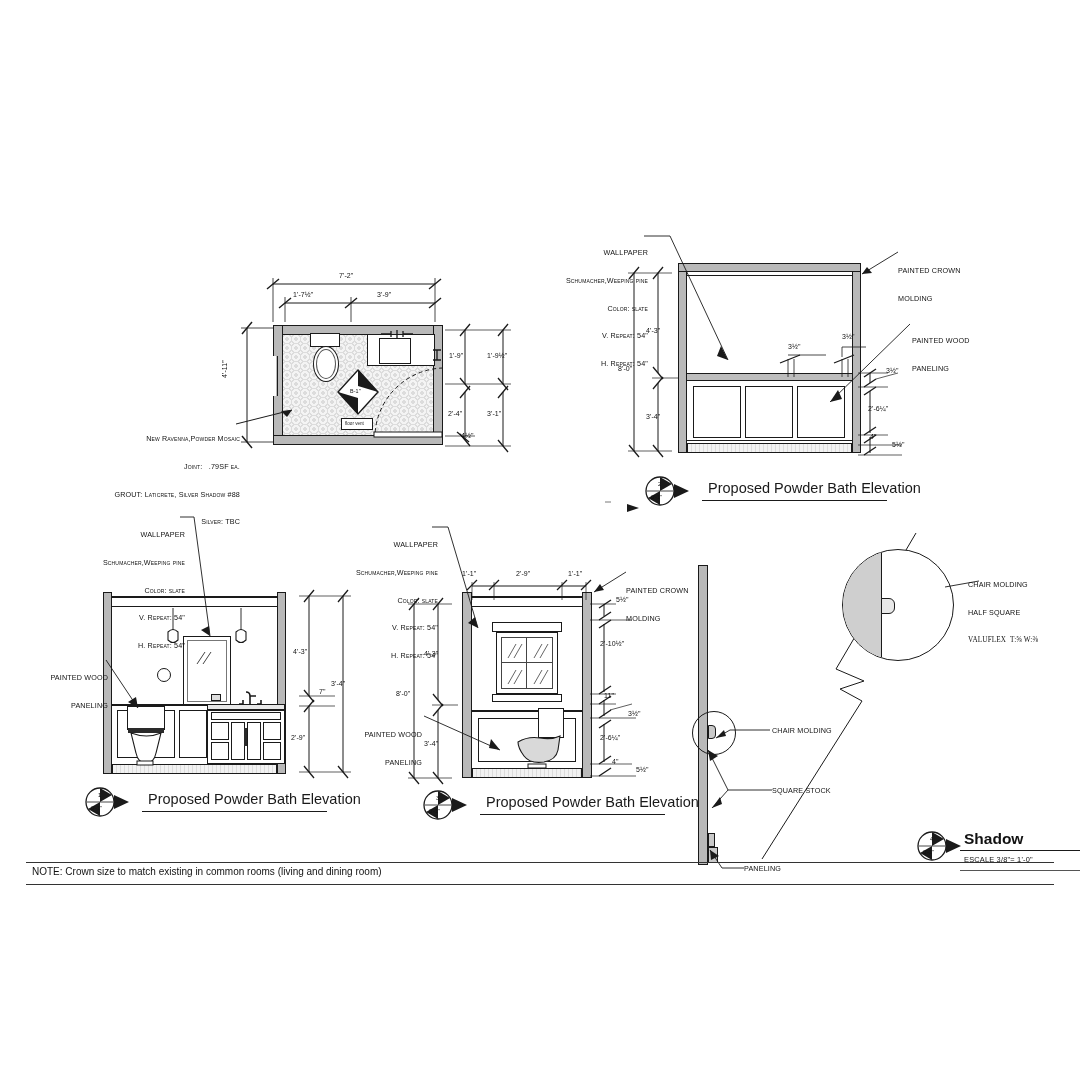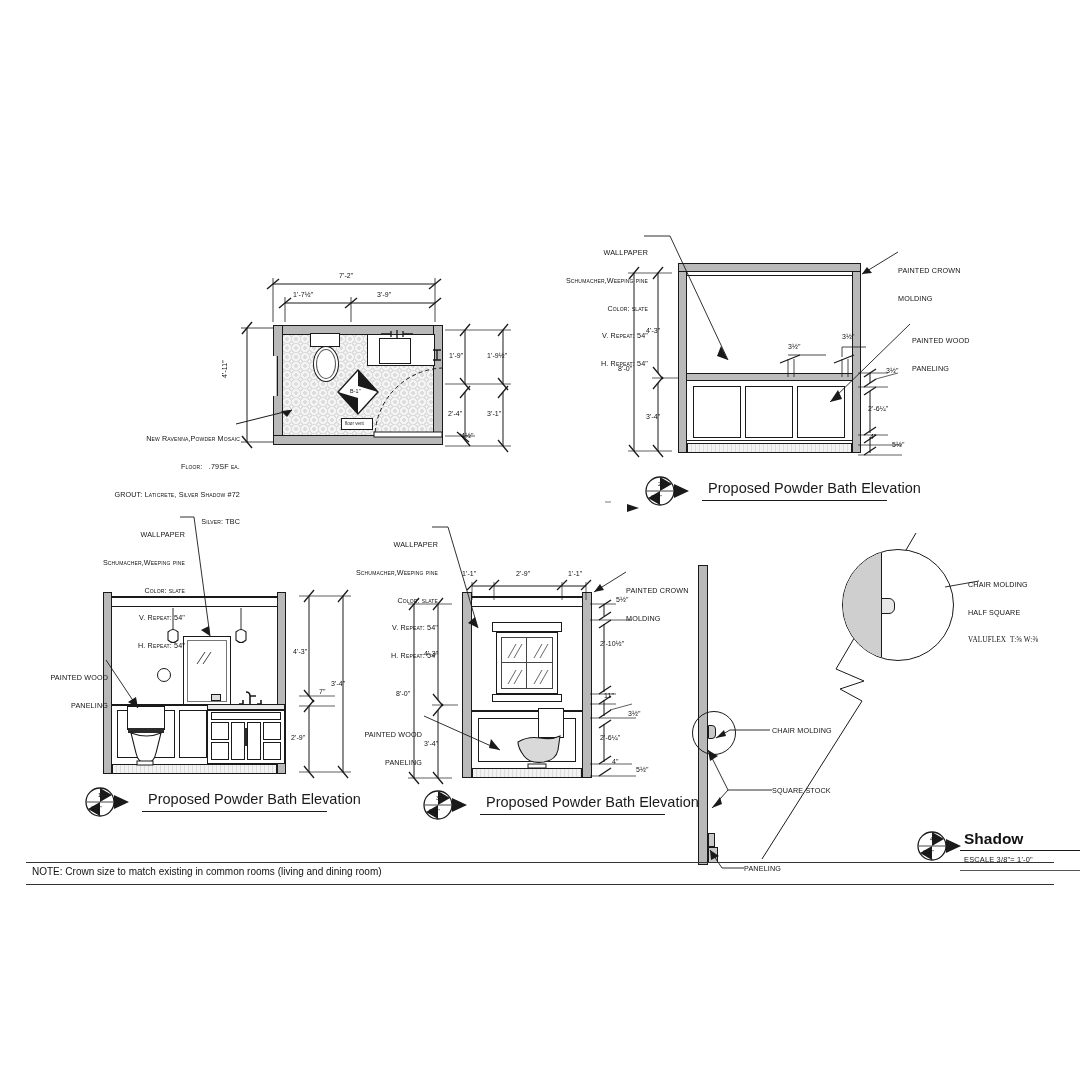--- a/index.html
+++ b/index.html
@@ -121,22 +121,22 @@
     </svg>
     <div class="dim abs" style="left:194px;top:82px;">1'-9"</div>
     <div class="dim abs" style="left:232px;top:82px;">1'-9½"</div>
     <div class="dim abs" style="left:193px;top:140px;">2'-4"</div>
     <div class="dim abs" style="left:232px;top:140px;">3'-1"</div>
     <div class="dim abs" style="left:206px;top:162px;">4½"</div>
   </div>
 
   <div class="note r abs" style="left:40px;top:416px;width:200px;">
     <div>New Ravenna,Powder Mosaic</div>
-    <div>Floor:   .79SF ea.</div>
-    <div>GROUT: Laticrete, Silver Shadow #72</div>
+    <div>Joint:   .79SF ea.</div>
+    <div>GROUT: Laticrete, Silver Shadow #88</div>
     <div>Silver: TBC</div>
   </div>
   <svg class="abs" style="left:236px;top:406px;width:70px;height:20px;">
     <line x1="0" y1="18" x2="56" y2="4" stroke="#1a1a1a" stroke-width="1"></line>
     <path d="M56 4 l-11 1 l6 6 Z" fill="#1a1a1a"></path>
   </svg>
 
 
   <div class="abs" style="left:630px;top:255px;width:280px;height:215px;">
 

